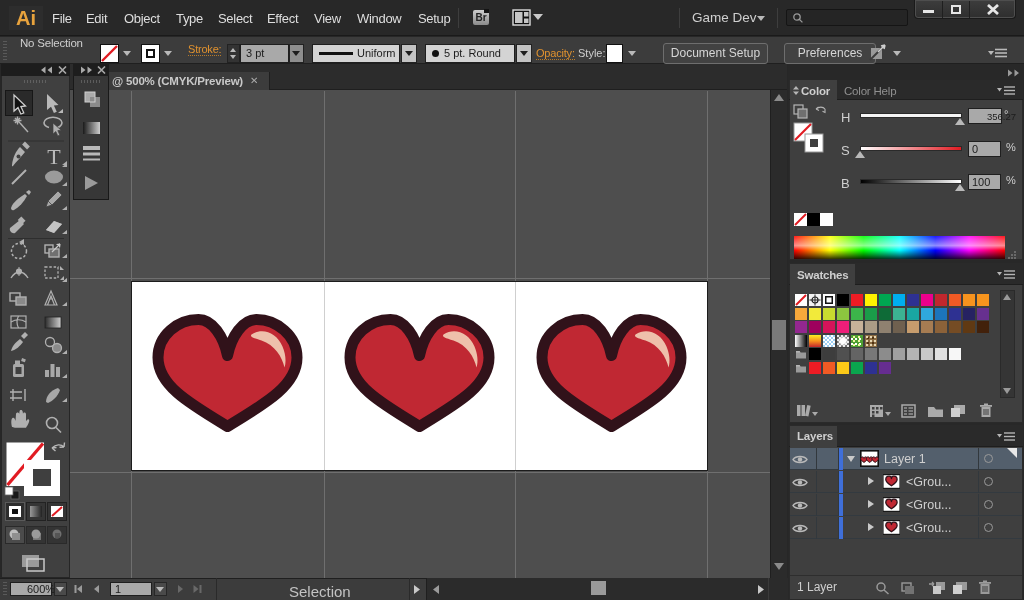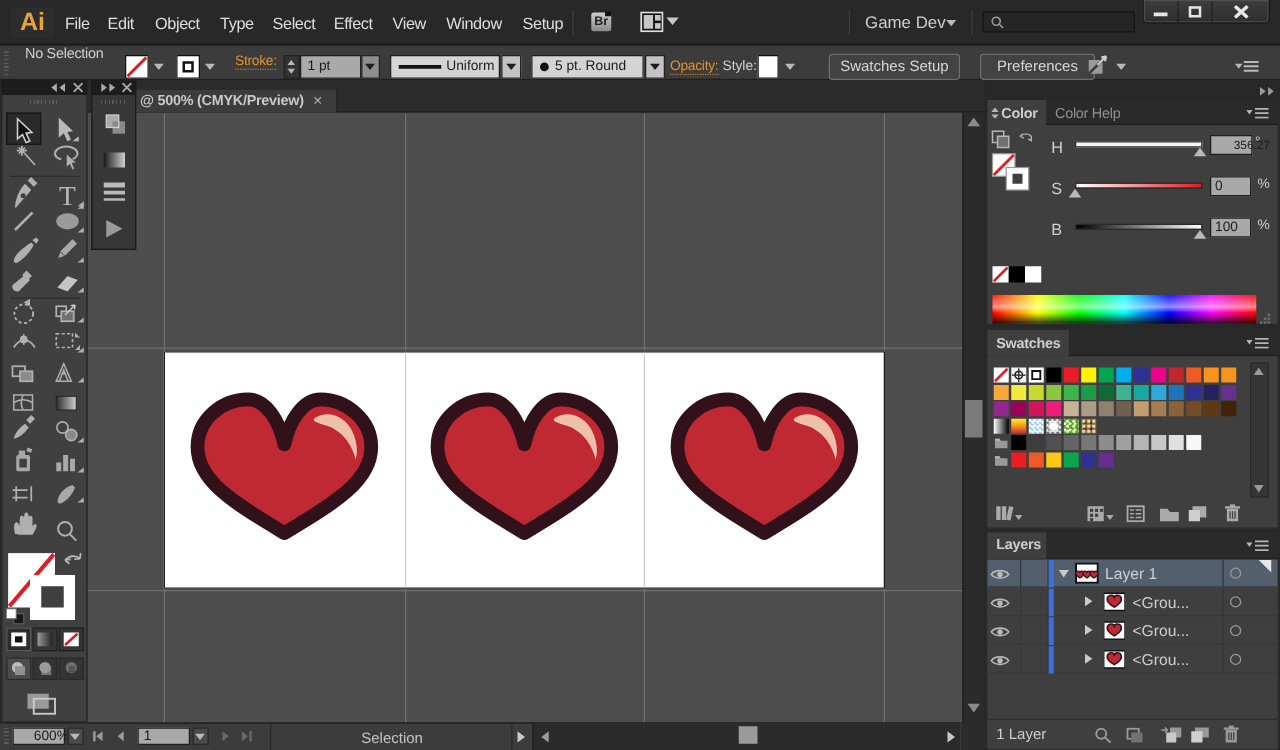--- a/index.html
+++ b/index.html
@@ -631,21 +631,21 @@
 <div class="abs" style="left:154px;top:582px;width:13px;height:14px;background:#4a4a4a;border:1px solid #272727"></div>
 <div class="abs garr" style="left:156px;top:587px"></div>
 <svg class="abs" style="left:176px;top:584px" width="9" height="10" viewBox="0 0 9 10">
 <path d="M2,1 L7,5 L2,9 Z" fill="#686868"></path>
     </svg>
 <svg class="abs" style="left:192px;top:584px" width="11" height="10" viewBox="0 0 11 10">
 <path d="M1.5,1 L6.5,5 L1.5,9 Z" fill="#686868"></path>
       <rect x="7.5" y="1" width="2" height="8" fill="#686868"></rect>
     </svg>
 <div class="abs" style="left:216px;top:578px;width:1px;height:22px;background:#2a2a2a"></div>
-<div class="abs txt" style="left:289px;top:583px;font-size:12px;color:#c3c3c3">Selection</div>
+<div class="abs txt" style="left:289px;top:583px;font-size:15px;color:#c3c3c3">Selection</div>
 <div class="abs" style="left:409px;top:578px;width:1px;height:22px;background:#2a2a2a"></div>
 <svg class="abs" style="left:412px;top:584px" width="10" height="11" viewBox="0 0 10 11">
 <path d="M2,1 L8,5.5 L2,10 Z" fill="#c9c9c9"></path>
     </svg>
 <div class="abs" style="left:426px;top:578px;width:342px;height:22px;background:#2b2b2b;border-left:1px solid #1f1f1f"></div>
 <svg class="abs" style="left:431px;top:584px" width="10" height="11" viewBox="0 0 10 11">
 <path d="M8,1 L2,5.5 L8,10 Z" fill="#9a9a9a"></path>
     </svg>
 <div class="abs" style="left:591px;top:581px;width:15px;height:14px;background:#9a9a9a"></div>
 <svg class="abs" style="left:756px;top:584px" width="10" height="11" viewBox="0 0 10 11">
@@ -708,40 +708,40 @@
 <div class="abs garr" style="left:123px;top:51px"></div>
 
 <div class="abs swwhite" style="left:141px;top:44px;width:19px;height:19px"></div>
 <div class="abs" style="left:146px;top:49px;width:9px;height:9px;border:2.5px solid #111"></div>
 <div class="abs garr" style="left:164px;top:51px"></div>
 <div class="abs orange" style="left:188px;top:43px">Stroke:</div>
 
 <div class="abs" style="left:227px;top:44px;width:13px;height:19px;background:#333;border:1px solid #222"></div>
 <div class="abs" style="left:230px;top:48px;width:0;height:0;border-left:3.5px solid transparent;border-right:3.5px solid transparent;border-bottom:4.5px solid #b9b9b9"></div>
 <div class="abs" style="left:230px;top:55px;width:0;height:0;border-left:3.5px solid transparent;border-right:3.5px solid transparent;border-top:4.5px solid #b9b9b9"></div>
-<div class="abs lfield" style="left:240px;top:44px;width:49px;height:19px;line-height:17px;padding-left:5px;font-size:11px">1 pt</div>
+<div class="abs lfield" style="left:240px;top:44px;width:49px;height:19px;line-height:17px;padding-left:5px;font-size:11px">3 pt</div>
 <div class="abs" style="left:289px;top:44px;width:15px;height:19px;background:#8e8e8e;border:1px solid #222"></div>
 <div class="abs darr" style="left:292px;top:51px"></div>
 
 <div class="abs ddl" style="left:312px;top:44px;width:88px;height:19px"></div>
 <div class="abs" style="left:319px;top:52px;width:34px;height:2.5px;background:#111"></div>
 <div class="abs" style="left:357px;top:47px;color:#1c1c1c;font-size:11px">Uniform</div>
 <div class="abs" style="left:401px;top:44px;width:16px;height:19px;background:#c3c3c3;border:1px solid #222"></div>
 <div class="abs darr" style="left:405px;top:51px"></div>
 
 <div class="abs ddl" style="left:425px;top:44px;width:90px;height:19px"></div>
 <div class="abs" style="left:432px;top:50px;width:7px;height:7px;background:#111;border-radius:50%"></div>
 <div class="abs" style="left:444px;top:47px;color:#1c1c1c;font-size:11px">5 pt. Round</div>
 <div class="abs" style="left:516px;top:44px;width:16px;height:19px;background:#c3c3c3;border:1px solid #222"></div>
 <div class="abs darr" style="left:520px;top:51px"></div>
 <div class="abs orange" style="left:536px;top:47px">Opacity:</div>
 <div class="abs txt" style="left:578px;top:47px;font-size:11px">Style:</div>
 <div class="abs swwhite" style="left:606px;top:44px;width:17px;height:19px"></div>
 <div class="abs garr" style="left:628px;top:51px"></div>
-<div class="abs btn" style="left:663px;top:43px;width:105px;height:21px;line-height:19px">Swatches Setup</div>
+<div class="abs btn" style="left:663px;top:43px;width:105px;height:21px;line-height:19px">Document Setup</div>
 <div class="abs btn" style="left:784px;top:43px;width:92px;height:21px;line-height:19px">Preferences</div>
 
 <svg class="abs" style="left:868px;top:44px" width="20" height="18" viewBox="0 0 20 18">
 <rect x="3" y="4" width="11" height="11" fill="#9a9a9a"></rect>
 <path d="M2,16 L16,2" stroke="#3c3c3c" stroke-width="2"></path>
 <path d="M10,8 L17,1 M17,1 l-4,1 M17,1 l-1,4" stroke="#cfcfcf" stroke-width="1.6" fill="none"></path>
 </svg>
 <div class="abs garr" style="left:893px;top:51px"></div>
 
 <svg class="abs" style="left:988px;top:48px" width="19" height="10" viewBox="0 0 19 10">

